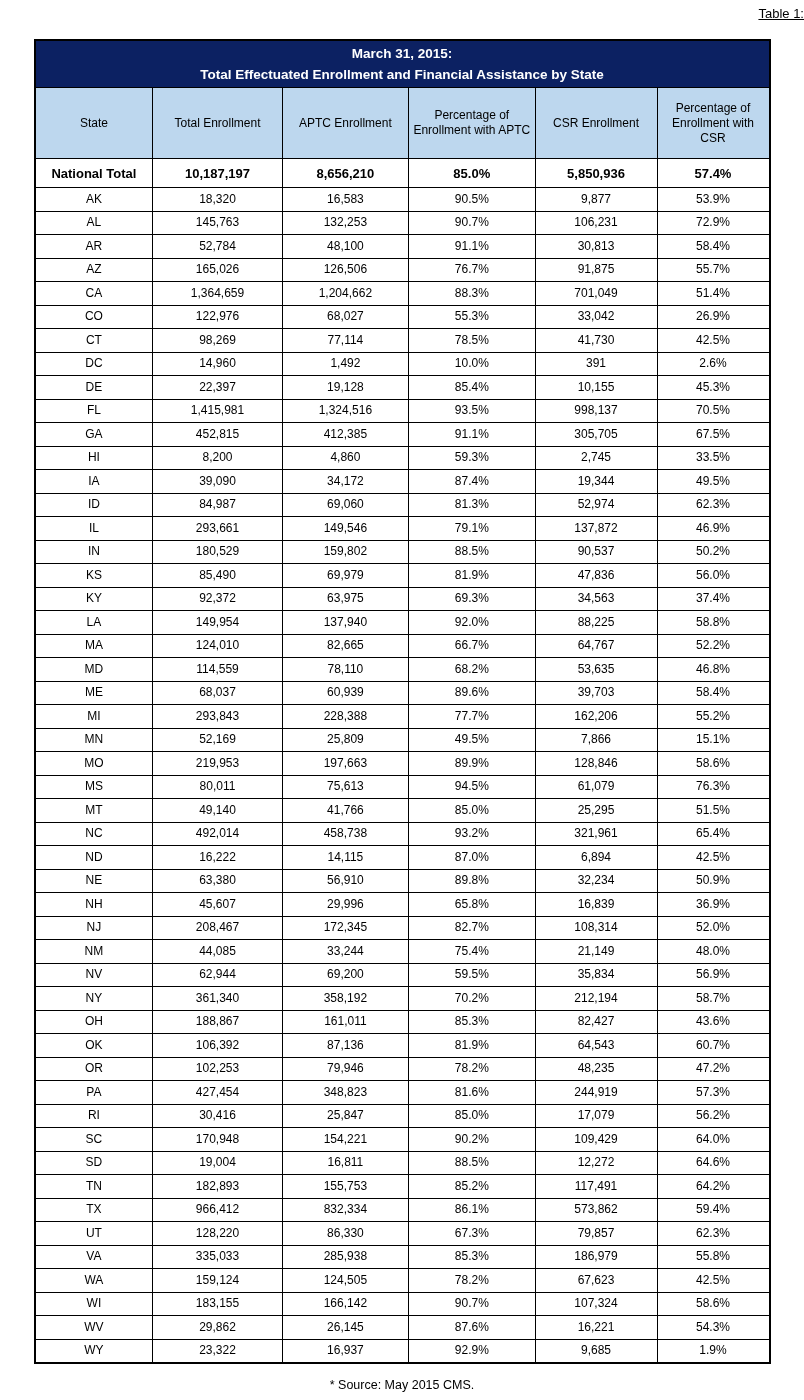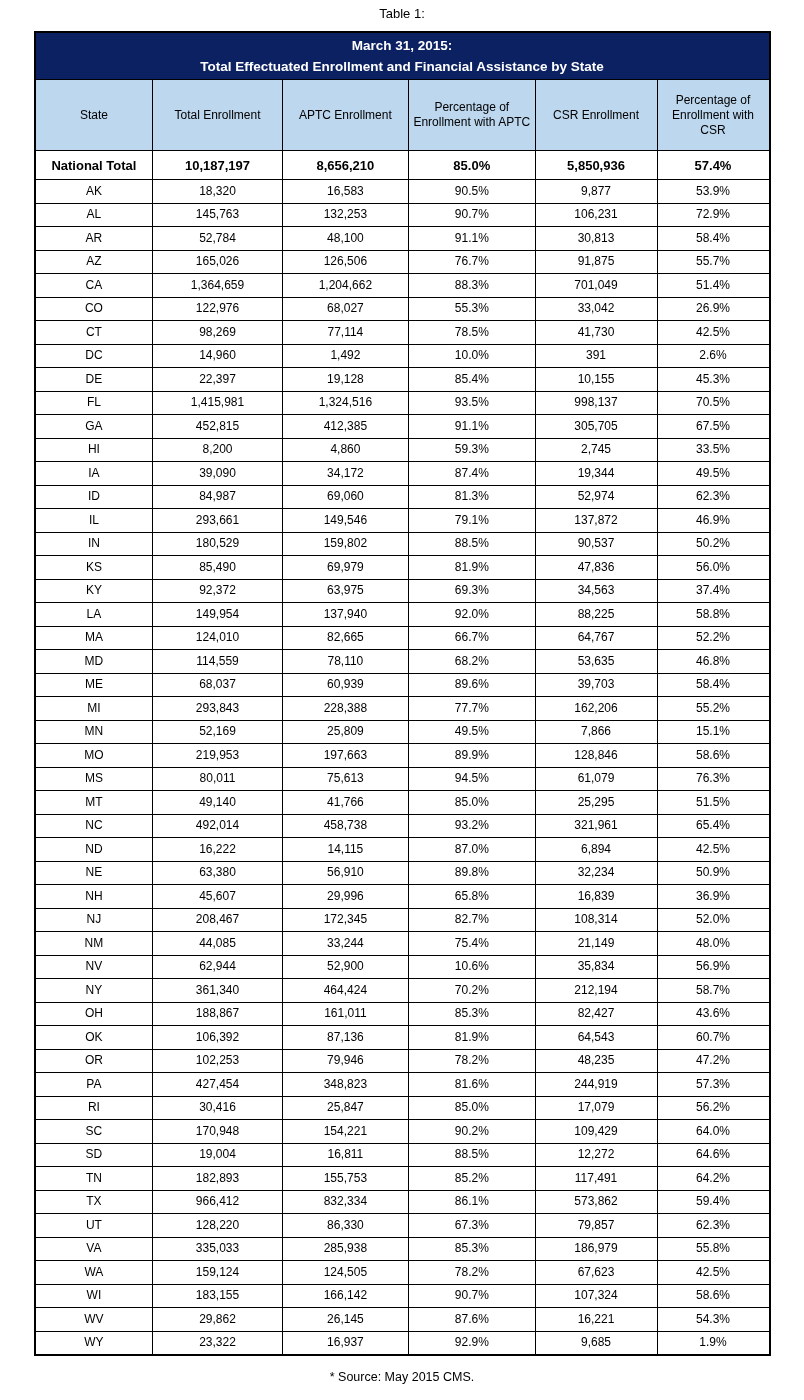--- a/index.html
+++ b/index.html
@@ -11,23 +11,24 @@
   html,body{margin:0;padding:0;}
   body{
     width:804px;height:1400px;
     background:#ffffff;
     font-family:"Liberation Sans",sans-serif;
     color:#000;
     box-sizing:border-box;
   }
   .page{padding-top:6px;}
   .doc-title{
-    text-align:center;
+    text-align:right;
     font-size:13px;
-    margin:0 0 10px 0;
+    text-decoration:underline;
+    margin:0 0 18px 0;
     font-weight:normal;
   }
   table.enroll{
     border-collapse:collapse;
     width:737px;
     margin:8px auto;
     border:2px solid var(--border);
     table-layout:fixed;
   }
   table.enroll th, table.enroll td{
@@ -377,29 +378,29 @@
     <td>NM</td>
     <td>44,085</td>
     <td>33,244</td>
     <td>75.4%</td>
     <td>21,149</td>
     <td>48.0%</td>
   </tr>
         <tr class="data-row">
     <td>NV</td>
     <td>62,944</td>
-    <td>52,900</td>
-    <td>10.6%</td>
+    <td>69,200</td>
+    <td>59.5%</td>
     <td>35,834</td>
     <td>56.9%</td>
   </tr>
         <tr class="data-row">
     <td>NY</td>
     <td>361,340</td>
-    <td>464,424</td>
+    <td>358,192</td>
     <td>70.2%</td>
     <td>212,194</td>
     <td>58.7%</td>
   </tr>
         <tr class="data-row">
     <td>OH</td>
     <td>188,867</td>
     <td>161,011</td>
     <td>85.3%</td>
     <td>82,427</td>

